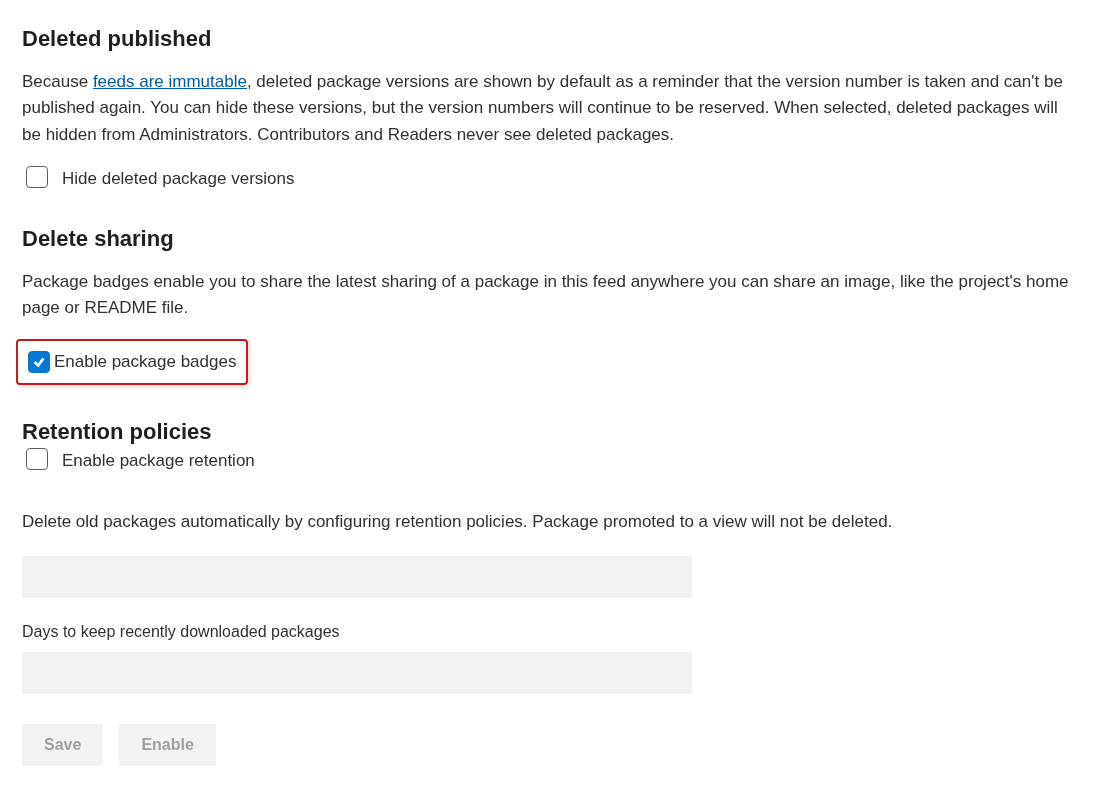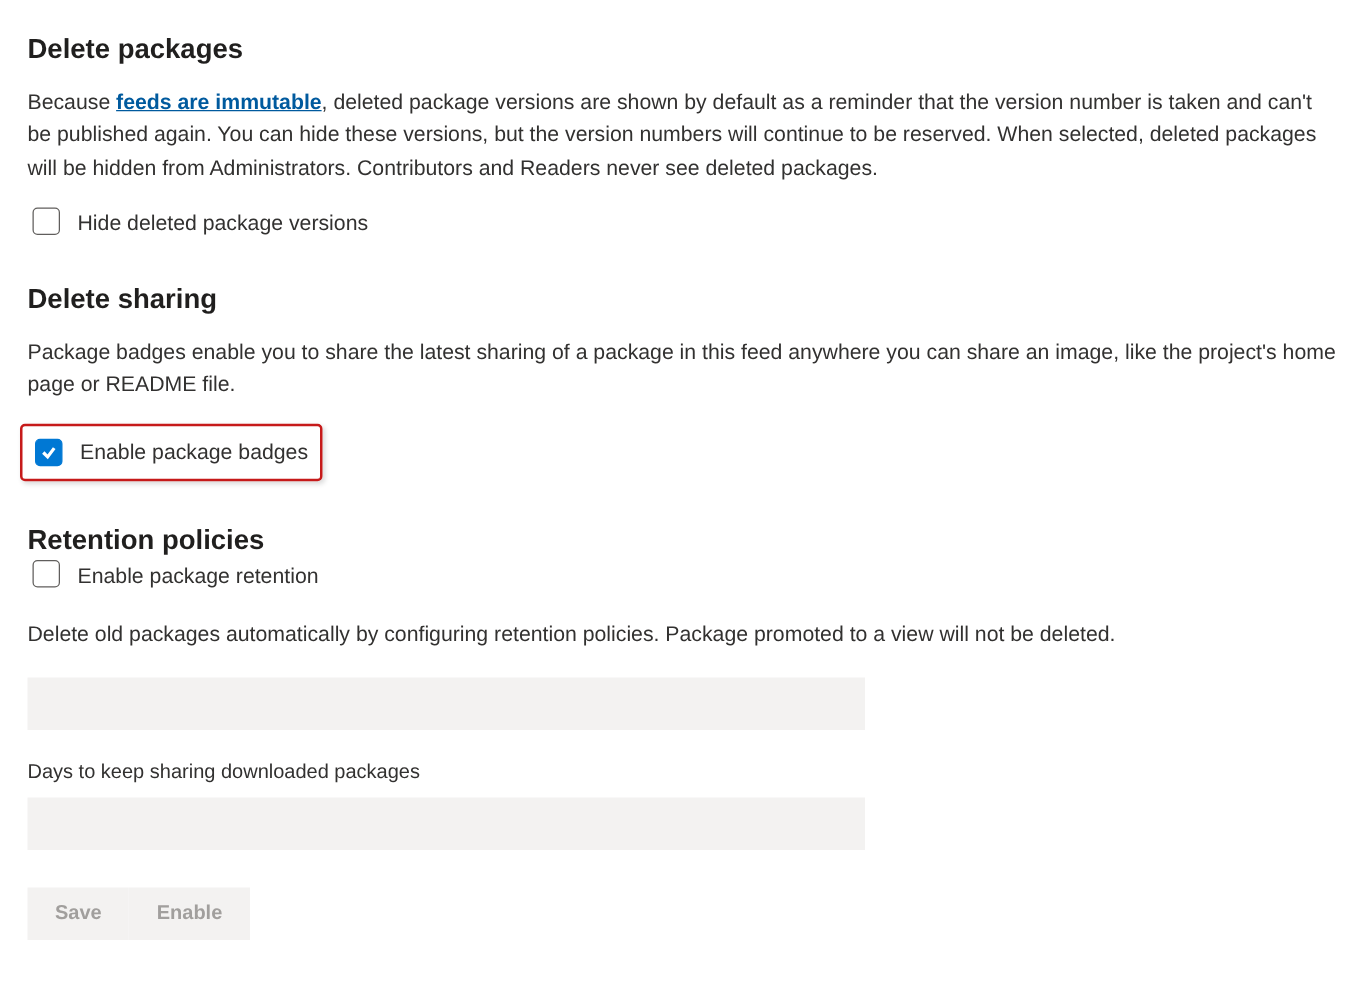--- a/index.html
+++ b/index.html
@@ -27,21 +27,20 @@
     p.desc {
       margin: 0 0 18px 0;
       font-size: 17px;
       line-height: 1.55;
       color: #323130;
     }
 
     a {
       color: #005a9e;
       text-decoration: underline;
-      font-weight: bold;
     }
 
     .checkbox-row {
       display: flex;
       align-items: flex-start;
       gap: 14px;
       margin-left: 4px;
     }
 
     .checkbox {
@@ -74,21 +73,21 @@
       font-size: 17px;
       color: #323130;
     }
 
     .highlight-box {
       border: 2px solid #c61a1a;
       border-radius: 4px;
       padding: 8px 10px;
       display: inline-flex;
       align-items: center;
-      gap: 14px;
+      gap: 4px;
       margin-left: -6px;
       box-shadow: 2px 2px 4px rgba(0,0,0,0.15);
     }
 
     .field-label {
       font-size: 16px;
       margin: 14px 0 8px 0;
       color: #323130;
     }
 
@@ -99,39 +98,40 @@
       background: #f3f2f1;
       font-size: 16px;
       padding: 0 10px;
       box-sizing: border-box;
       display: block;
     }
 
     .btn-row {
       margin-top: 30px;
       display: flex;
+      gap: 16px;
     }
 
     .btn {
       height: 42px;
       padding: 0 22px;
       border: none;
       background: #f3f2f1;
       color: #a19f9d;
       font-size: 16px;
       font-weight: 600;
       cursor: default;
       font-family: inherit;
     }
   </style>
 </head>
 <body>
 
 <div class="section">
-  <h2 class="section-heading">Delete packages</h2>
+  <h2 class="section-heading">Deleted published</h2>
   <p class="desc">
     <span>Because </span><a href="#">feeds are immutable</a><span>, deleted package versions are shown by default as a reminder that the version number is taken and can't be published again. You can hide these versions, but the version numbers will continue to be reserved. When selected, deleted packages will be hidden from Administrators. Contributors and Readers never see deleted packages.</span>
   </p>
   <div class="checkbox-row">
     <span class="checkbox"></span>
     <span class="checkbox-label">Hide deleted package versions</span>
   </div>
 </div>
 
 <div class="section">
@@ -142,28 +142,28 @@
       <svg viewBox="0 0 16 16">
           <polyline points="3,8 7,12 13,4"></polyline>
         </svg>
     </span>
     <span class="checkbox-label">Enable package badges</span>
   </div>
 </div>
 
 <div class="section" style="margin-bottom:10px;">
   <h2 class="section-heading" style="margin-bottom:0;">Retention policies</h2>
-  <div class="checkbox-row" style="margin-bottom:22px;">
+  <div class="checkbox-row" style="margin-bottom:36px;">
     <span class="checkbox"></span>
     <span class="checkbox-label">Enable package retention</span>
   </div>
   <p class="desc" style="margin-bottom:20px;">Delete old packages automatically by configuring retention policies. Package promoted to a view will not be deleted.</p>
 
   <input class="text-input" type="text" style="">
 
-  <div class="field-label" style="margin-top:22px;">Days to keep sharing downloaded packages</div>
+  <div class="field-label" style="margin-top:22px;">Days to keep recently downloaded packages</div>
   <input class="text-input" type="text" style="">
 
   <div class="btn-row">
     <button class="btn">Save</button>
     <button class="btn">Enable</button>
   </div>
 </div>
 
 </body></html>

